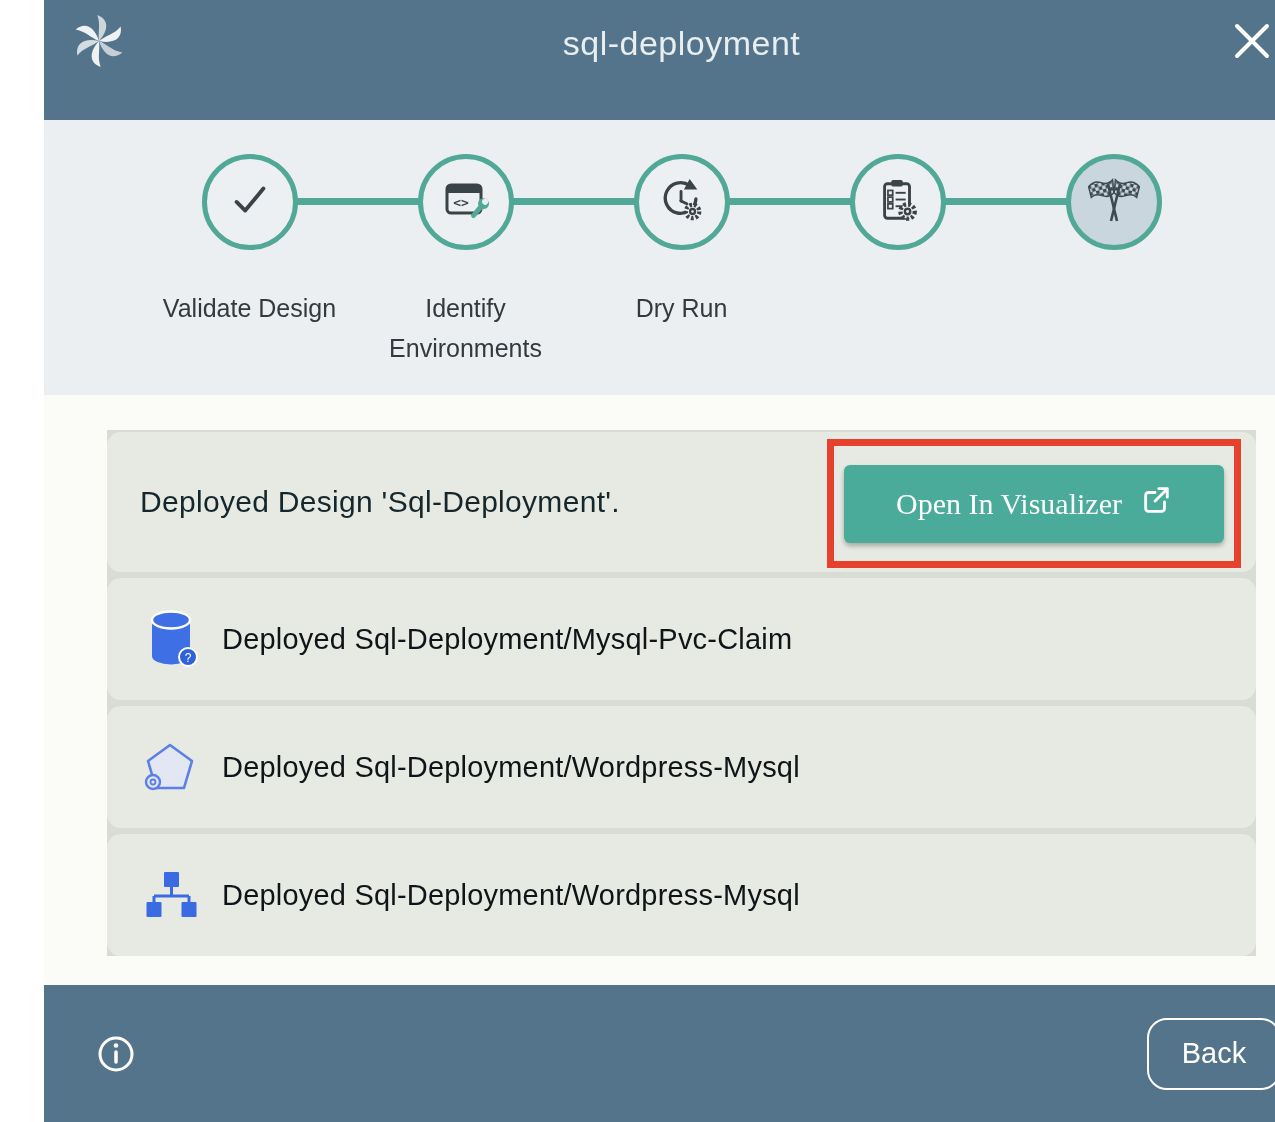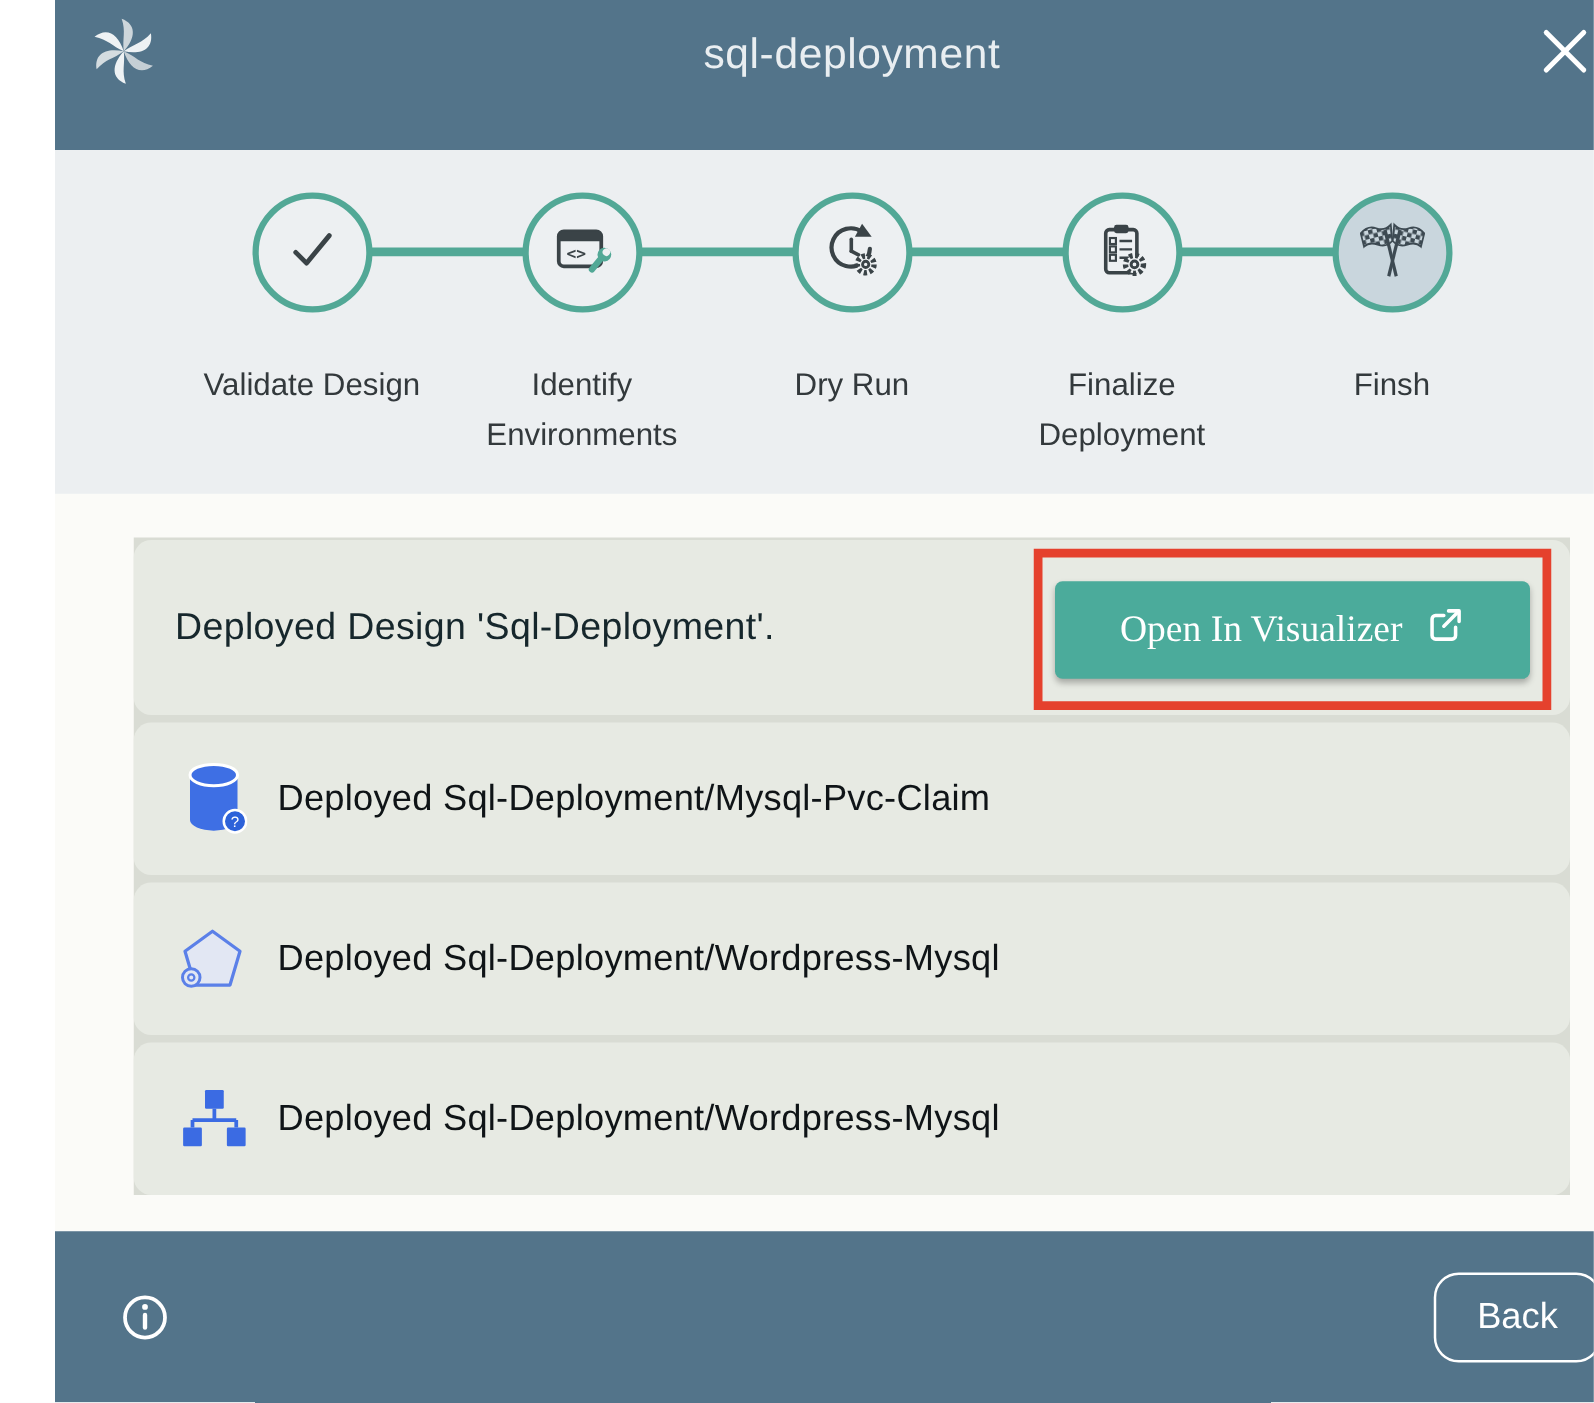--- a/index.html
+++ b/index.html
@@ -173,21 +173,20 @@
                 <rect x="13.5" y="21" width="5" height="5" fill="none" stroke-width="1.8"></rect>
                 <line x1="21.5" y1="23.5" x2="32" y2="23.5" stroke-width="2"></line>
                 <rect x="13.5" y="28" width="5" height="5" fill="none" stroke-width="1.8"></rect>
                 <line x1="21.5" y1="30.5" x2="32" y2="30.5" stroke-width="2"></line>
               </g>
               <circle cx="34" cy="36" r="7.5" fill="#edf0f2" stroke="#3a4347" stroke-width="4.5" stroke-dasharray="2.9 2.2"></circle>
               <circle cx="34" cy="36" r="2.8" fill="none" stroke="#3a4347" stroke-width="2.5"></circle>
             </svg>
           </span>
         </div>
-        <div class="step-label">Finalize Deployment</div>
       </div>
 
       <div class="step active">
         <div class="step-circle">
           <span>
             <svg viewBox="0 0 52 52" width="52" height="52">
               <defs>
                 <pattern id="chk" width="7" height="7" patternUnits="userSpaceOnUse">
                   <rect width="3.5" height="3.5" fill="#3d4a52"></rect>
                   <rect x="3.5" y="3.5" width="3.5" height="3.5" fill="#3d4a52"></rect>
@@ -197,21 +196,20 @@
               <line x1="32" y1="10" x2="23" y2="47" stroke="#3d4a52" stroke-width="2.6"></line>
               <g transform="rotate(-14 20 12)">
                 <path d="M1,8 q7,-5 13,-1 q6,4 12,0 l-2,13 q-6,4 -12,0 q-6,-4 -11,-1 z" fill="url(#chk)" stroke="#3d4a52" stroke-width="1.4"></path>
               </g>
               <g transform="translate(52,0) scale(-1,1) rotate(-14 20 12)">
                 <path d="M1,8 q7,-5 13,-1 q6,4 12,0 l-2,13 q-6,4 -12,0 q-6,-4 -11,-1 z" fill="url(#chk)" stroke="#3d4a52" stroke-width="1.4"></path>
               </g>
             </svg>
           </span>
         </div>
-        <div class="step-label">Finsh</div>
       </div>
 
     </div>
   </div>
 
   <div class="content">
     <div class="rows-wrap">
 
       <div class="result-row row-first">
         <span class="deployed-design-text">Deployed Design 'Sql-Deployment'.</span>

